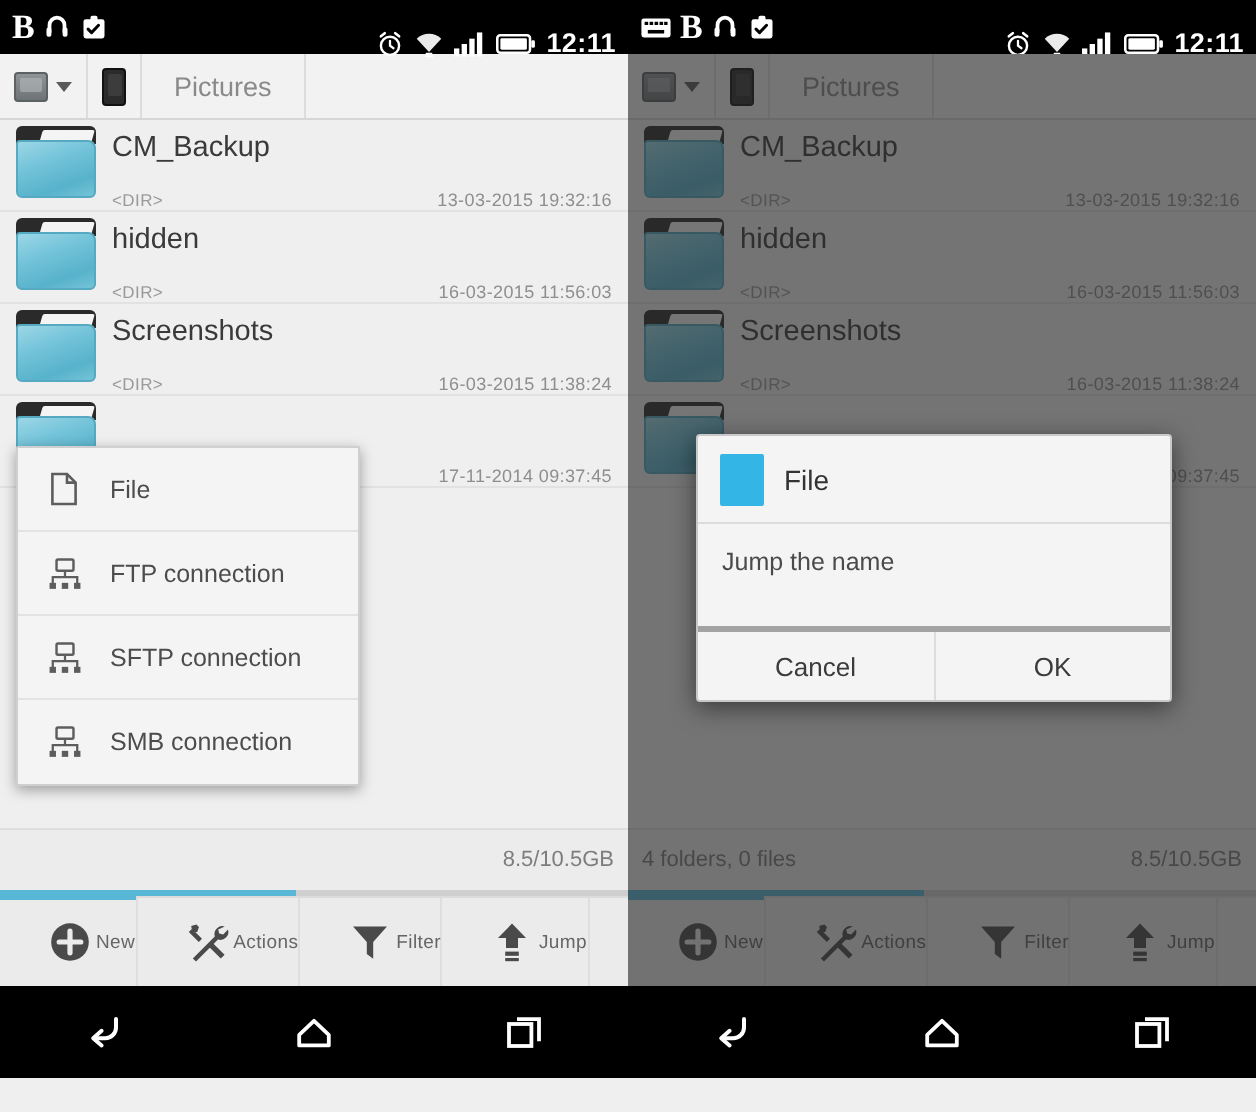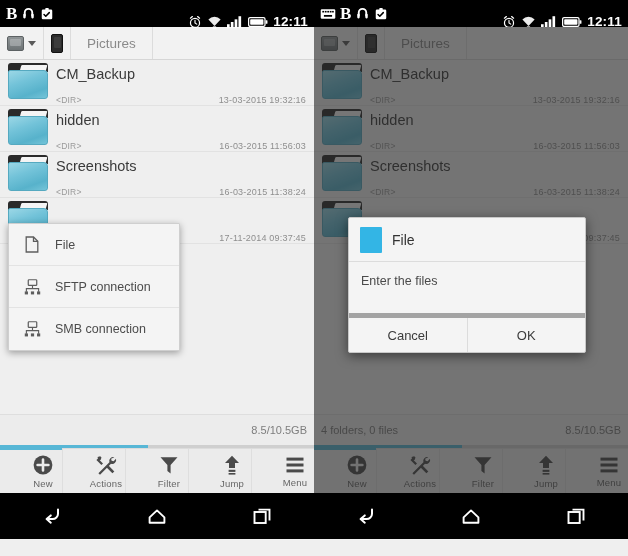--- a/index.html
+++ b/index.html
@@ -88,21 +88,21 @@
   }
   .statusline .right { margin-left:auto; }
   .progress { height:3px; background:#cfcfcf; position:relative; }
   .progress .bar { position:absolute; left:0; top:0; bottom:0; width:47%; background:#58b7d6; }
 
   
   .apptoolbar {
     height:45px; background:#ebebeb; display:flex; border-top:1px solid #dcdcdc;
   }
   .tool {
-    flex:1; display:flex; flex-direction:column; align-items:center; justify-content:center;
+    flex:1; display:flex; flex-direction:row; align-items:center; justify-content:center;
     gap:2px; border-right:1px solid #dedede; position:relative;padding-left:24px;
   }
   .tool:last-child{border-right:none;}
   .tool .lbl{font-size:9.5px;color:#666;letter-spacing:.2px;}
   .tool.active::after{content:"";position:absolute;left:0;right:0;top:-1px;height:2px;background:#58b7d6;}
 
   
   .navbar { height:46px; background:#000; display:flex; align-items:center; justify-content:space-around; }
   .navbtn { display:flex; align-items:center; justify-content:center; width:56px; height:36px; }
 
@@ -127,21 +127,21 @@
   .dlg-head { display:flex; align-items:center; gap:10px; padding:9px 12px 8px 11px; border-bottom:1px solid #dcdcdc; }
   .dlg-badge { width:22px;height:26px;background:#33b5e5;border-radius:1px; }
   .dlg-title { font-size:14px; color:#333; }
   .dlg-body { padding:12px 12px 14px 12px; }
   .dlg-prompt { font-size:12.5px; color:#4a4a4a; margin-bottom:11px; }
   .dlg-input {
     width:100%; height:27px; background:#fbfbfb; border:1px solid #c6cdd1;
     border-radius:2px; padding:0 7px; font-size:12.5px; color:#333;
     font-family:"Liberation Sans", sans-serif; outline:none;
   }
-  .dlg-actions { display:flex; border-top:5px solid #a3a3a3; }
+  .dlg-actions { display:flex; border-top:3px solid #a3a3a3; }
   .dlg-btn {
     flex:1; height:34px; background:transparent; border:none; cursor:pointer;
     font-size:13px; color:#3b3b3b; font-family:"Liberation Sans", sans-serif;
   }
   .dlg-btn.first { border-right:1px solid #dcdcdc; }
 </style>
 </head>
 <body>
 
 <div class="stage">
@@ -267,20 +267,32 @@
 
       <div class="popup">
         <div class="mi">
           <span class="mi-ico">
             <svg width="14" height="17" viewBox="0 0 14 17">
                 <path d="M1.2 1h7.3l4.3 4.3V16H1.2z" fill="none" stroke="#5d5d5d" stroke-width="1.3"></path>
                 <path d="M8.5 1v4.3h4.3" fill="none" stroke="#5d5d5d" stroke-width="1.3"></path>
               </svg>
           </span>
           <span class="mlabel">File</span>
+        </div>
+        <div class="mi">
+          <span class="mi-ico">
+            <svg width="17" height="16" viewBox="0 0 18 17">
+                <rect x="4.5" y="0.8" width="9" height="6" rx="0.8" fill="none" stroke="#5d5d5d" stroke-width="1.3"></rect>
+                <path d="M9 6.8v3.4M2.5 13.5v-3.3h13v3.3" stroke="#5d5d5d" stroke-width="1.2" fill="none"></path>
+                <rect x="0.8" y="13.2" width="3.4" height="3.2" fill="#5d5d5d"></rect>
+                <rect x="7.3" y="13.2" width="3.4" height="3.2" fill="#5d5d5d"></rect>
+                <rect x="13.8" y="13.2" width="3.4" height="3.2" fill="#5d5d5d"></rect>
+              </svg>
+          </span>
+          <span class="mlabel">FTP connection</span>
         </div>
         <div class="mi">
           <span class="mi-ico">
             <svg width="17" height="16" viewBox="0 0 18 17">
                 <rect x="4.5" y="0.8" width="9" height="6" rx="0.8" fill="none" stroke="#5d5d5d" stroke-width="1.3"></rect>
                 <path d="M9 6.8v3.4M2.5 13.5v-3.3h13v3.3" stroke="#5d5d5d" stroke-width="1.2" fill="none"></path>
                 <rect x="0.8" y="13.2" width="3.4" height="3.2" fill="#5d5d5d"></rect>
                 <rect x="7.3" y="13.2" width="3.4" height="3.2" fill="#5d5d5d"></rect>
                 <rect x="13.8" y="13.2" width="3.4" height="3.2" fill="#5d5d5d"></rect>
               </svg>
@@ -549,21 +561,21 @@
       </div>
 
       <div class="dim"></div>
 
       <div class="dialog">
         <div class="dlg-head">
           <span class="dlg-badge"></span>
           <span class="dlg-title">File</span>
         </div>
         <div class="dlg-body">
-          <div class="dlg-prompt">Enter the files</div>
+          <div class="dlg-prompt">Jump the name</div>
         </div>
         <div class="dlg-actions">
           <button class="dlg-btn first">Cancel</button>
           <button class="dlg-btn">OK</button>
         </div>
       </div>
     </div>
 
     <div class="navbar">
       <div class="navbtn">

